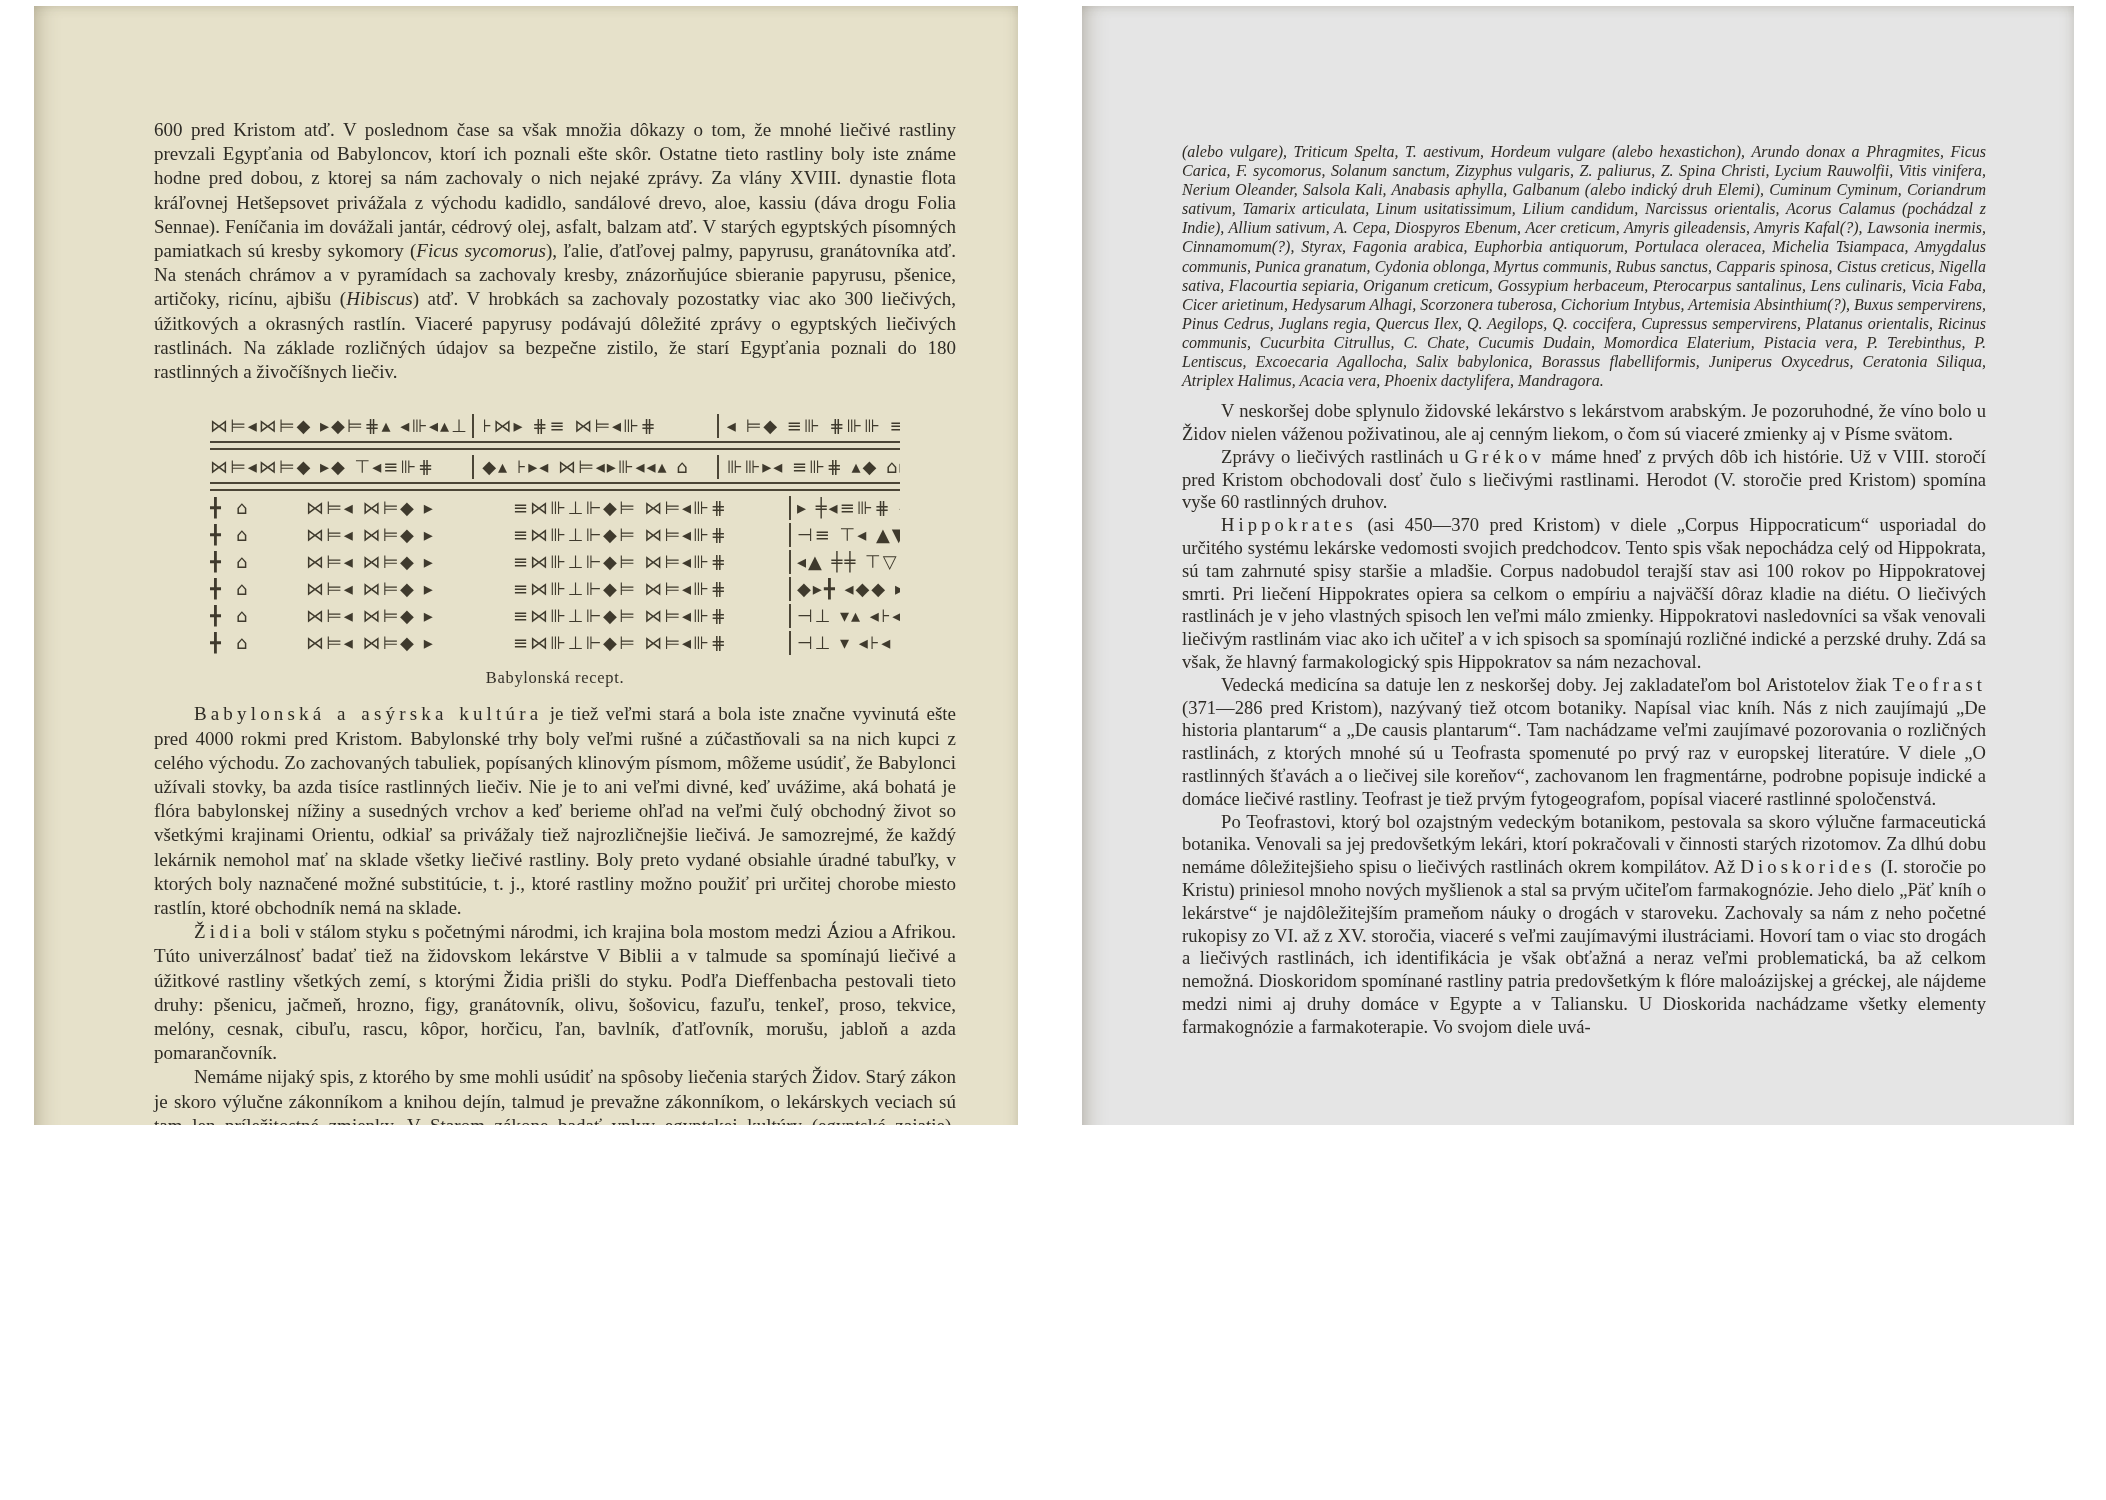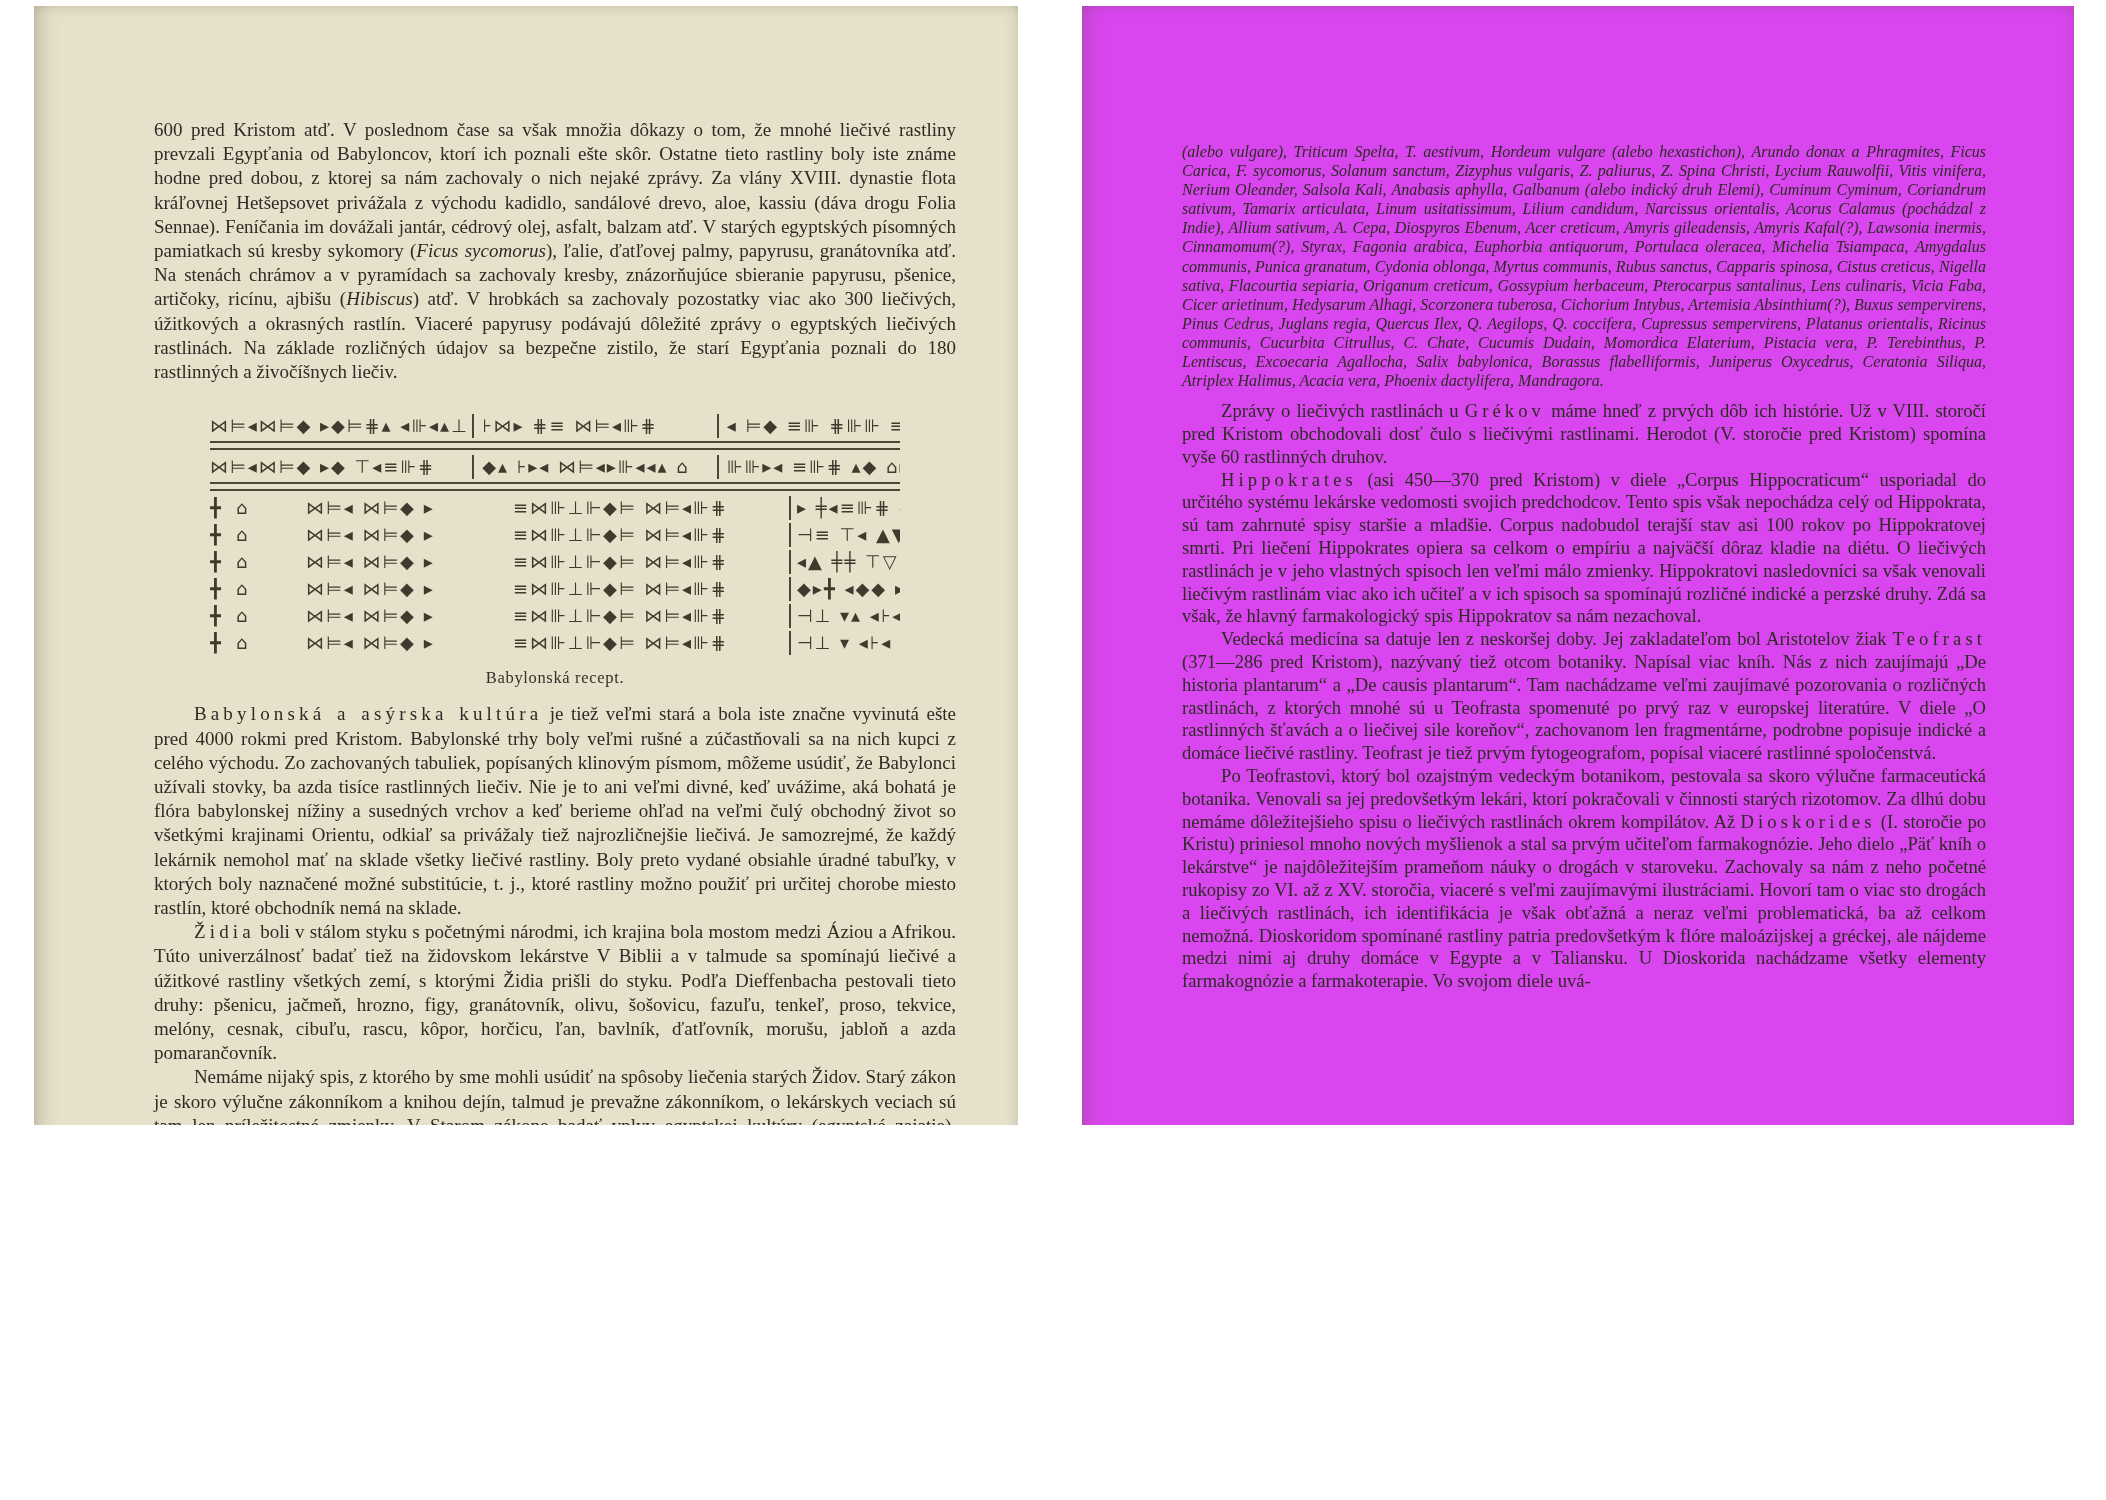--- a/index.html
+++ b/index.html
@@ -4,21 +4,21 @@
 <style>
   html,body{margin:0;padding:0;background:#ffffff;}
   .stage{position:relative;width:2106px;height:1125px;background:#ffffff;overflow:hidden;
          font-family:"Liberation Serif", serif;color:#2e2b25;}
   .page{position:absolute;top:6px;height:1452px;background:#e7e2cc;
         box-shadow:inset 16px 0 22px -14px rgba(95,85,58,.38),
                    inset -10px 0 16px -12px rgba(95,85,58,.28),
                    inset 0 -12px 16px -12px rgba(95,85,58,.38),
                    inset 0 10px 14px -12px rgba(95,85,58,.22);}
   .page-left{left:34px;width:984px;background:#e6e1ca;}
-  .page-right{left:1082px;width:992px;background:#d946ef;}
+  .page-right{left:1082px;width:992px;background:#e5e5e5;}
   .textcol{position:absolute;text-align:justify;}
   .tc-left{left:120px;top:112px;width:802px;font-size:19px;line-height:24.2px;}
   .tc-right{left:100px;top:136px;width:804px;font-size:18.6px;line-height:22.8px;}
   p{margin:0;padding:0;}
   p.ind{text-indent:2.1em;}
   .sp{letter-spacing:.22em;}
   i{font-style:italic;}
   
   .fig{width:690px;margin:28px auto 0 auto;color:#3f3a2d;}
   .fig-row{display:flex;align-items:center;height:27px;font-family:"DejaVu Sans",sans-serif;
@@ -121,20 +121,21 @@
       <p class="ind"><span class="sp">Židia</span> boli v stálom styku s početnými národmi, ich krajina bola mostom medzi Áziou a Afrikou. Túto univerzálnosť badať tiež na židovskom lekárstve V Biblii a v talmude sa spomínajú liečivé a úžitkové rastliny všetkých zemí, s ktorými Židia prišli do styku. Podľa Dieffenbacha pestovali tieto druhy: pšenicu, jačmeň, hrozno, figy, granátovník, olivu, šošovicu, fazuľu, tenkeľ, proso, tekvice, melóny, cesnak, cibuľu, rascu, kôpor, horčicu, ľan, bavlník, ďatľovník, morušu, jabloň a azda pomarančovník.</p>
       <p class="ind">Nemáme nijaký spis, z ktorého by sme mohli usúdiť na spôsoby liečenia starých Židov. Starý zákon je skoro výlučne zákonníkom a knihou dejín, talmud je prevažne zákonníkom, o lekárskych veciach sú tam len príležitostné zmienky. V Starom zákone badať vplyv egyptskej kultúry (egyptské zajatie), lekárske state talmudu prezrádzajú zasa vplyv gréckeho lekárstva.</p>
       <p class="fnote fnote-ind">Pre zaujímavosť uvádzam soznam liečivých a úžitkových rastlín, ktoré sú spomenuté v Starom zákone (podľa Sprengela): <i>Curcuma longa, Olea europaea, Valeriana Jatamansi</i>(?), <i>Andropogon Schoenanthus</i> (alebo <i>Nardus</i>?), <i>Cyperus Papyrus, Sorghum saccharatum</i></p>
     </div>
     <div class="pagenum pn-left">VIII</div>
   </div>
 
   <div class="page page-right">
     <div class="textcol tc-right">
       <p class="fncont">(alebo <i>vulgare</i>), <i>Triticum Spelta, T. aestivum, Hordeum vulgare</i> (alebo <i>hexastichon</i>), <i>Arundo donax</i> a <i>Phragmites, Ficus Carica, F. sycomorus, Solanum sanctum, Zizyphus vulgaris, Z. paliurus, Z. Spina Christi, Lycium Rauwolfii, Vitis vinifera, Nerium Oleander, Salsola Kali, Anabasis aphylla, Galbanum</i> (alebo indický druh <i>Elemi</i>), <i>Cuminum Cyminum, Coriandrum sativum, Tamarix articulata, Linum usitatissimum, Lilium candidum, Narcissus orientalis, Acorus Calamus</i> (pochádzal z Indie), <i>Allium sativum, A. Cepa, Diospyros Ebenum, Acer creticum, Amyris gileadensis, Amyris Kafal</i>(?), <i>Lawsonia inermis, Cinnamomum</i>(?), <i>Styrax, Fagonia arabica, Euphorbia antiquorum, Portulaca oleracea, Michelia Tsiampaca, Amygdalus communis, Punica granatum, Cydonia oblonga, Myrtus communis, Rubus sanctus, Capparis spinosa, Cistus creticus, Nigella sativa, Flacourtia sepiaria, Origanum creticum, Gossypium herbaceum, Pterocarpus santalinus, Lens culinaris, Vicia Faba, Cicer arietinum, Hedysarum Alhagi, Scorzonera tuberosa, Cichorium Intybus, Artemisia Absinthium</i>(?), <i>Buxus sempervirens, Pinus Cedrus, Juglans regia, Quercus Ilex, Q. Aegilops, Q. coccifera, Cupressus sempervirens, Platanus orientalis, Ricinus communis, Cucurbita Citrullus, C. Chate, Cucumis Dudain, Momordica Elaterium, Pistacia vera, P. Terebinthus, P. Lentiscus, Excoecaria Agallocha, Salix babylonica, Borassus flabelliformis, Juniperus Oxycedrus, Ceratonia Siliqua, Atriplex Halimus, Acacia vera, Phoenix dactylifera, Mandragora.</i></p>
+      <p class="ind">V neskoršej dobe splynulo židovské lekárstvo s lekárstvom arabským. Je pozoruhodné, že víno bolo u Židov nielen váženou poživatinou, ale aj cenným liekom, o čom sú viaceré zmienky aj v Písme svätom.</p>
       <p class="ind">Zprávy o liečivých rastlinách u <span class="sp">Grékov</span> máme hneď z prvých dôb ich histórie. Už v VIII. storočí pred Kristom obchodovali dosť čulo s liečivými rastlinami. Herodot (V. storočie pred Kristom) spomína vyše 60 rastlinných druhov.</p>
       <p class="ind"><span class="sp">Hippokrates</span> (asi 450—370 pred Kristom) v diele „Corpus Hippocraticum“ usporiadal do určitého systému lekárske vedomosti svojich predchodcov. Tento spis však nepochádza celý od Hippokrata, sú tam zahrnuté spisy staršie a mladšie. Corpus nadobudol terajší stav asi 100 rokov po Hippokratovej smrti. Pri liečení Hippokrates opiera sa celkom o empíriu a najväčší dôraz kladie na diétu. O liečivých rastlinách je v jeho vlastných spisoch len veľmi málo zmienky. Hippokratovi nasledovníci sa však venovali liečivým rastlinám viac ako ich učiteľ a v ich spisoch sa spomínajú rozličné indické a perzské druhy. Zdá sa však, že hlavný farmakologický spis Hippokratov sa nám nezachoval.</p>
       <p class="ind">Vedecká medicína sa datuje len z neskoršej doby. Jej zakladateľom bol Aristotelov žiak <span class="sp">Teofrast</span> (371—286 pred Kristom), nazývaný tiež otcom botaniky. Napísal viac kníh. Nás z nich zaujímajú „De historia plantarum“ a „De causis plantarum“. Tam nachádzame veľmi zaujímavé pozorovania o rozličných rastlinách, z ktorých mnohé sú u Teofrasta spomenuté po prvý raz v europskej literatúre. V diele „O rastlinných šťavách a o liečivej sile koreňov“, zachovanom len fragmentárne, podrobne popisuje indické a domáce liečivé rastliny. Teofrast je tiež prvým fytogeografom, popísal viaceré rastlinné spoločenstvá.</p>
       <p class="ind">Po Teofrastovi, ktorý bol ozajstným vedeckým botanikom, pestovala sa skoro výlučne farmaceutická botanika. Venovali sa jej predovšetkým lekári, ktorí pokračovali v činnosti starých rizotomov. Za dlhú dobu nemáme dôležitejšieho spisu o liečivých rastlinách okrem kompilátov. Až <span class="sp">Dioskorides</span> (I. storočie po Kristu) priniesol mnoho nových myšlienok a stal sa prvým učiteľom farmakognózie. Jeho dielo „Päť kníh o lekárstve“ je najdôležitejším prameňom náuky o drogách v staroveku. Zachovaly sa nám z neho početné rukopisy zo VI. až z XV. storočia, viaceré s veľmi zaujímavými ilustráciami. Hovorí tam o viac sto drogách a liečivých rastlinách, ich identifikácia je však obťažná a neraz veľmi problematická, ba až celkom nemožná. Dioskoridom spomínané rastliny patria predovšetkým k flóre maloázijskej a gréckej, ale nájdeme medzi nimi aj druhy domáce v Egypte a v Taliansku. U Dioskorida nachádzame všetky elementy farmakognózie a farmakoterapie. Vo svojom diele uvá-</p>
     </div>
     <div class="pagenum pn-right">IX</div>
   </div>
 
 </div>
 

